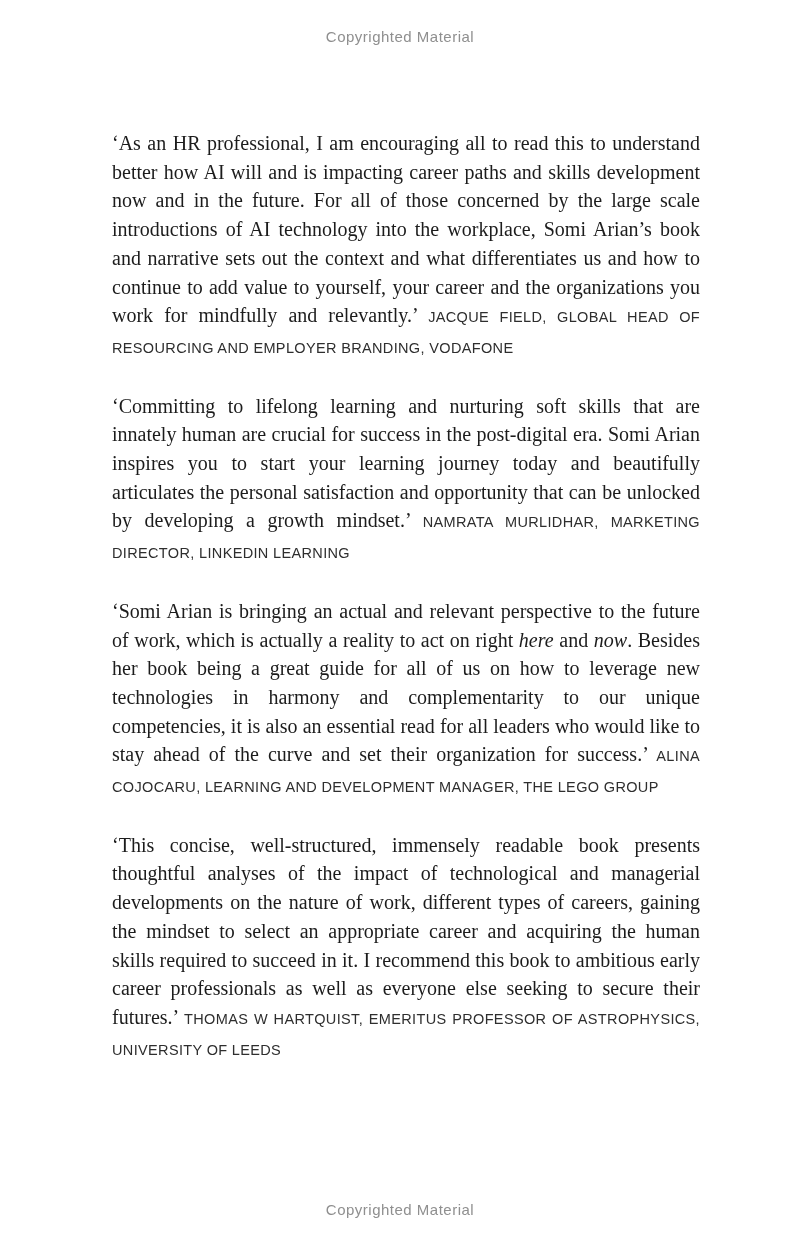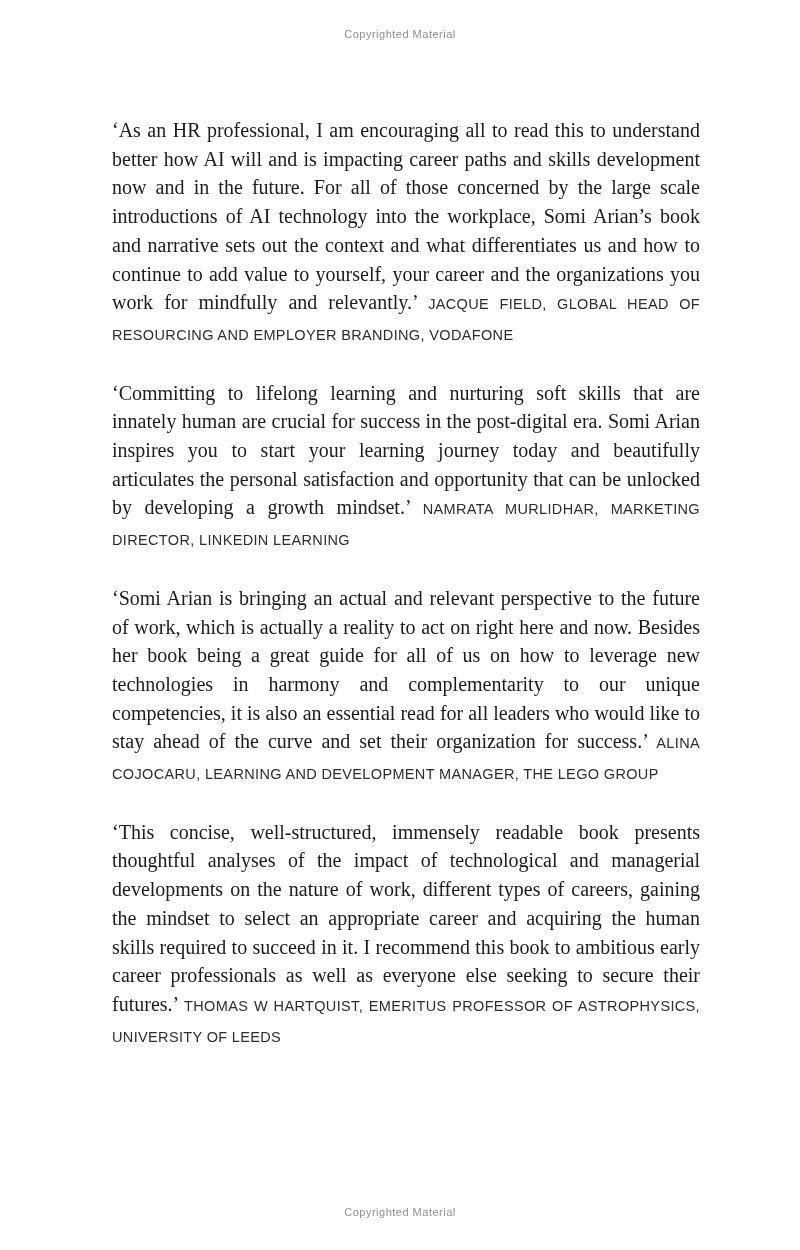--- a/index.html
+++ b/index.html
@@ -12,55 +12,56 @@
       width: 800px;
       height: 1250px;
       background: #ffffff;
       overflow: hidden;
       font-family: "Liberation Serif", serif;
     }
     .copyright-notice {
       width: 100%;
       text-align: center;
       font-family: "Liberation Sans", sans-serif;
-      font-size: 11px;
+      font-size: 15px;
       font-weight: 400;
       letter-spacing: 0.5px;
       color: #8f8f8f;
     }
     .copyright-notice.top {
       position: absolute;
       top: 28px;
       left: 0;
     }
     .copyright-notice.bottom {
       position: absolute;
       bottom: 32px;
       left: 0;
     }
     .content {
       position: absolute;
-      top: 116px;
+      top: 129px;
       left: 112px;
       width: 588px;
     }
     .endorsement {
       margin: 0 0 29px 0;
       font-size: 20px;
       line-height: 28.7px;
       text-align: justify;
       color: #1c1c1c;
     }
     .endorsement:last-child {
       margin-bottom: 9px;
     }
     .quote {
       color: #1c1c1c;
     }
     .italic {
+      font-style: italic;
     }
     .attribution {
       font-family: "Liberation Sans", sans-serif;
       font-size: 14.5px;
       letter-spacing: 0.35px;
       color: #2e2e2e;
       text-transform: uppercase;
     }
   </style>
 </head>

